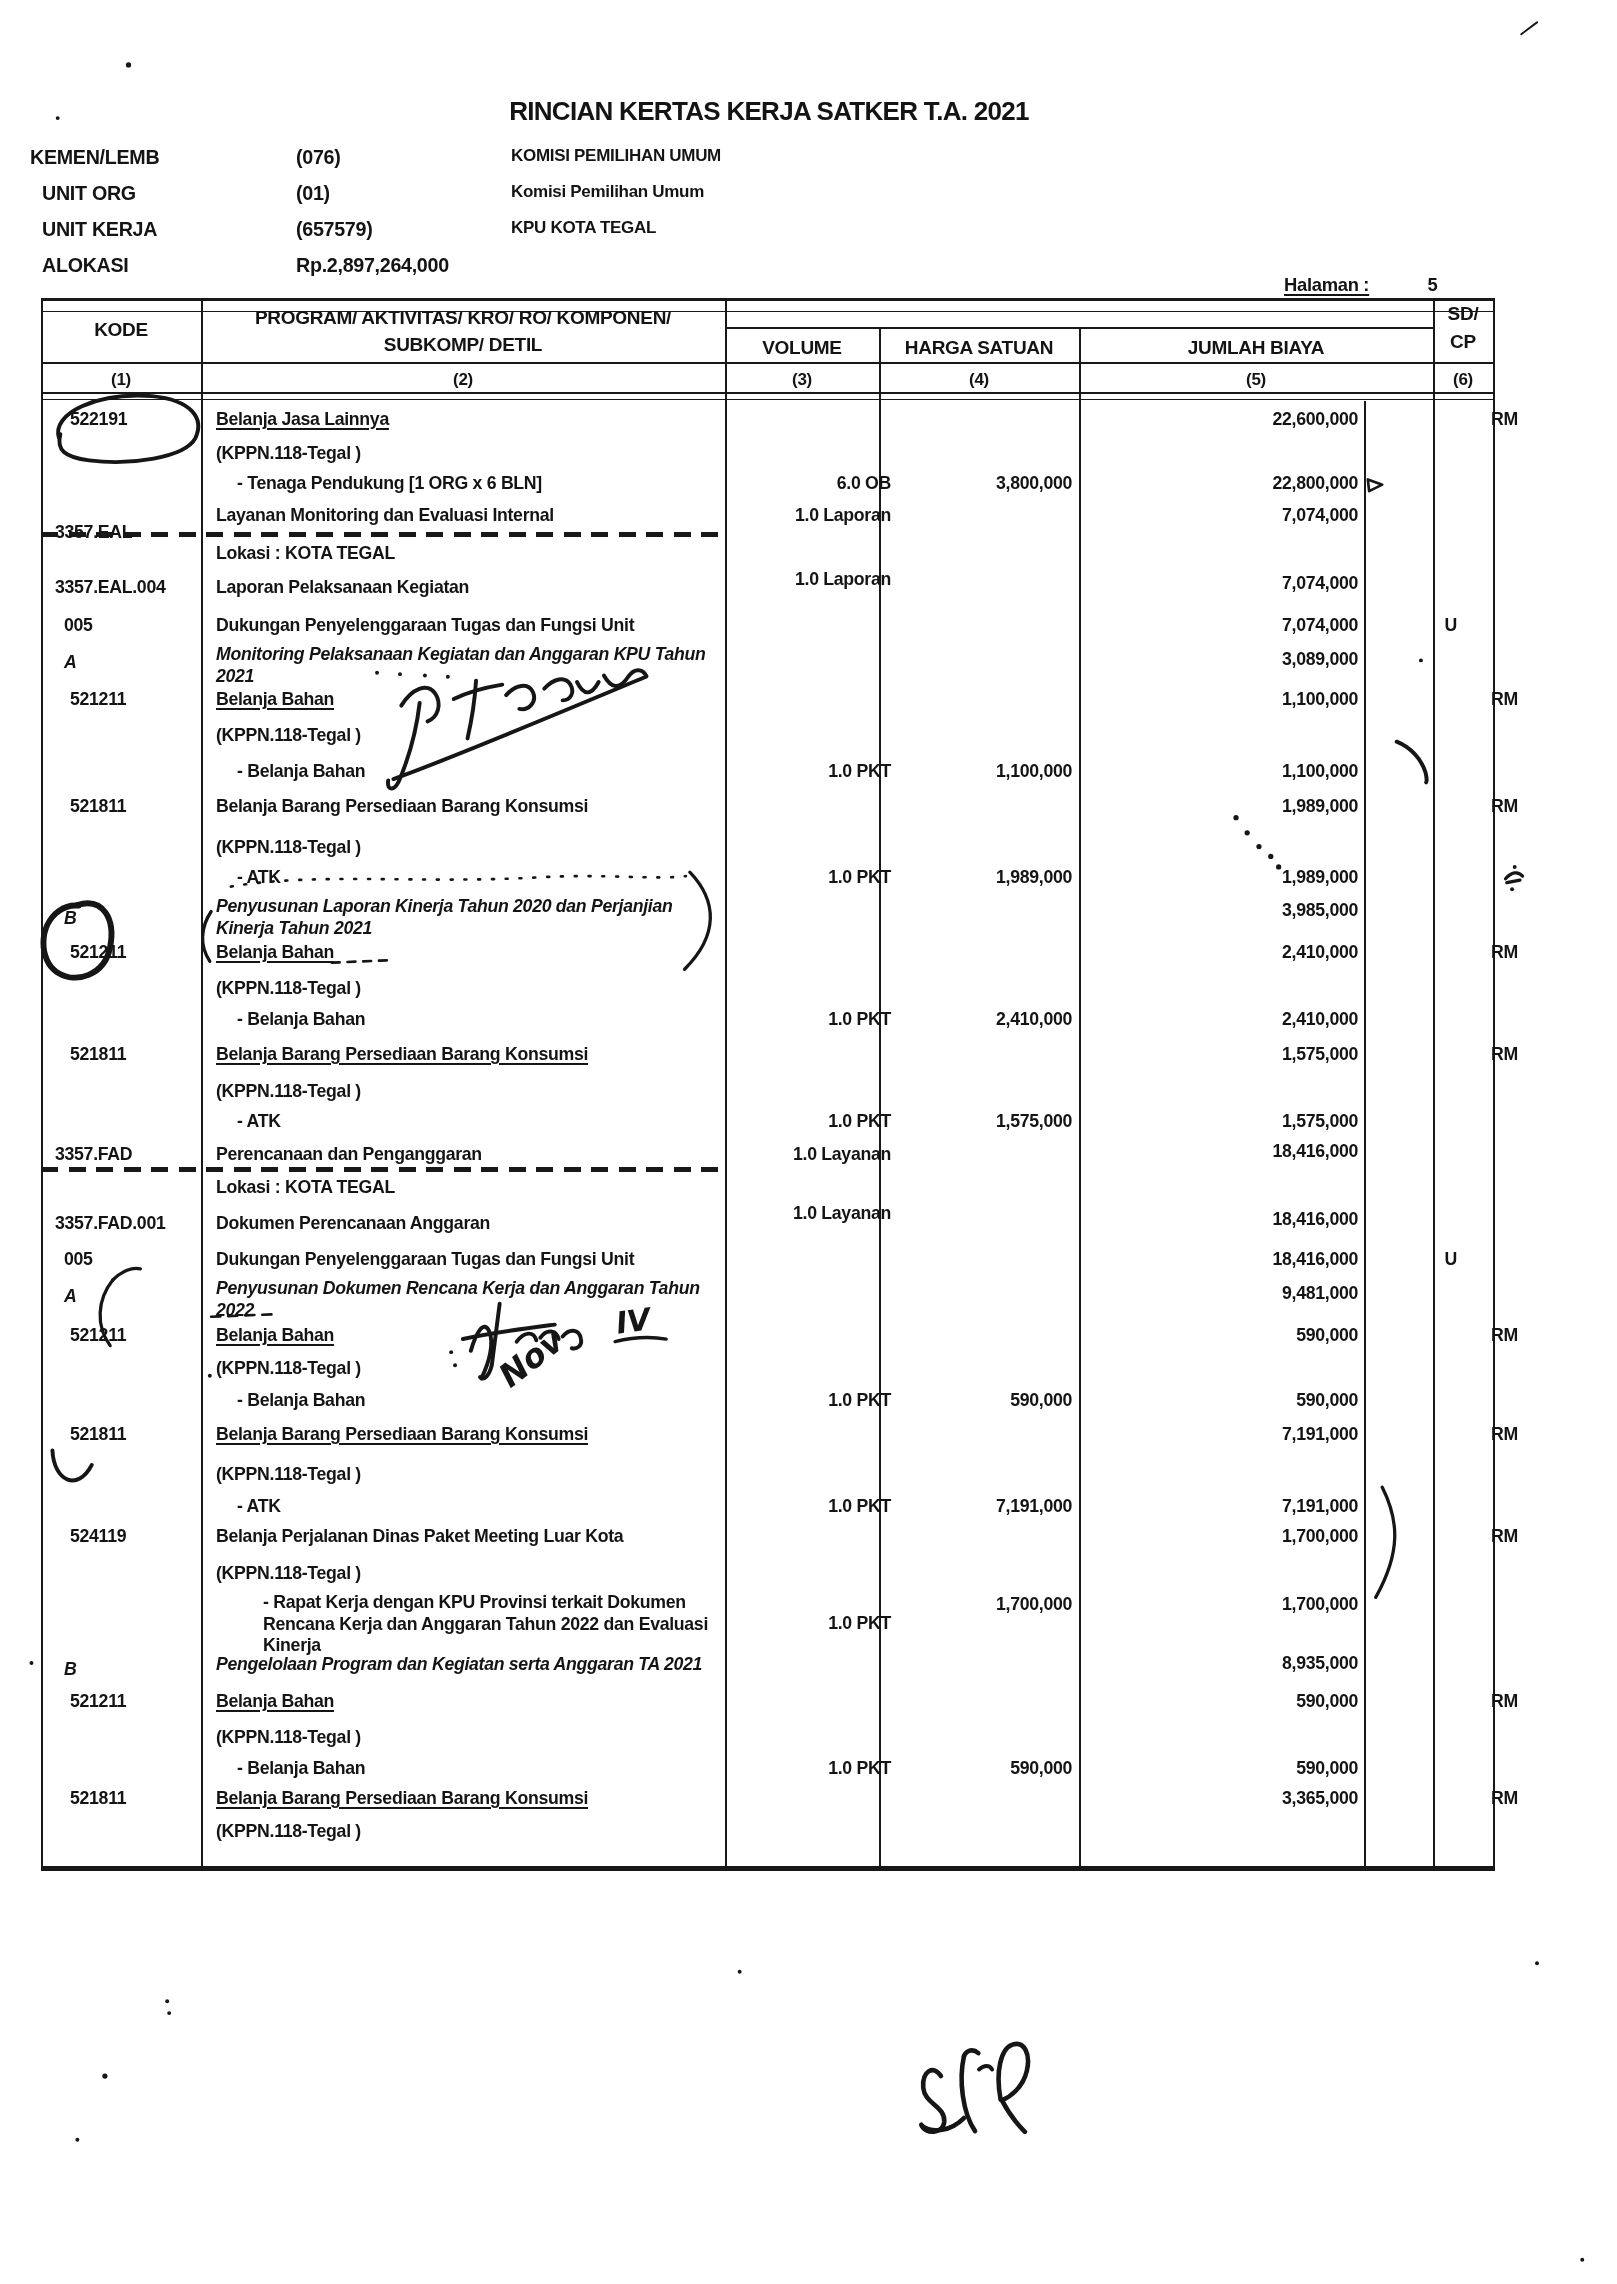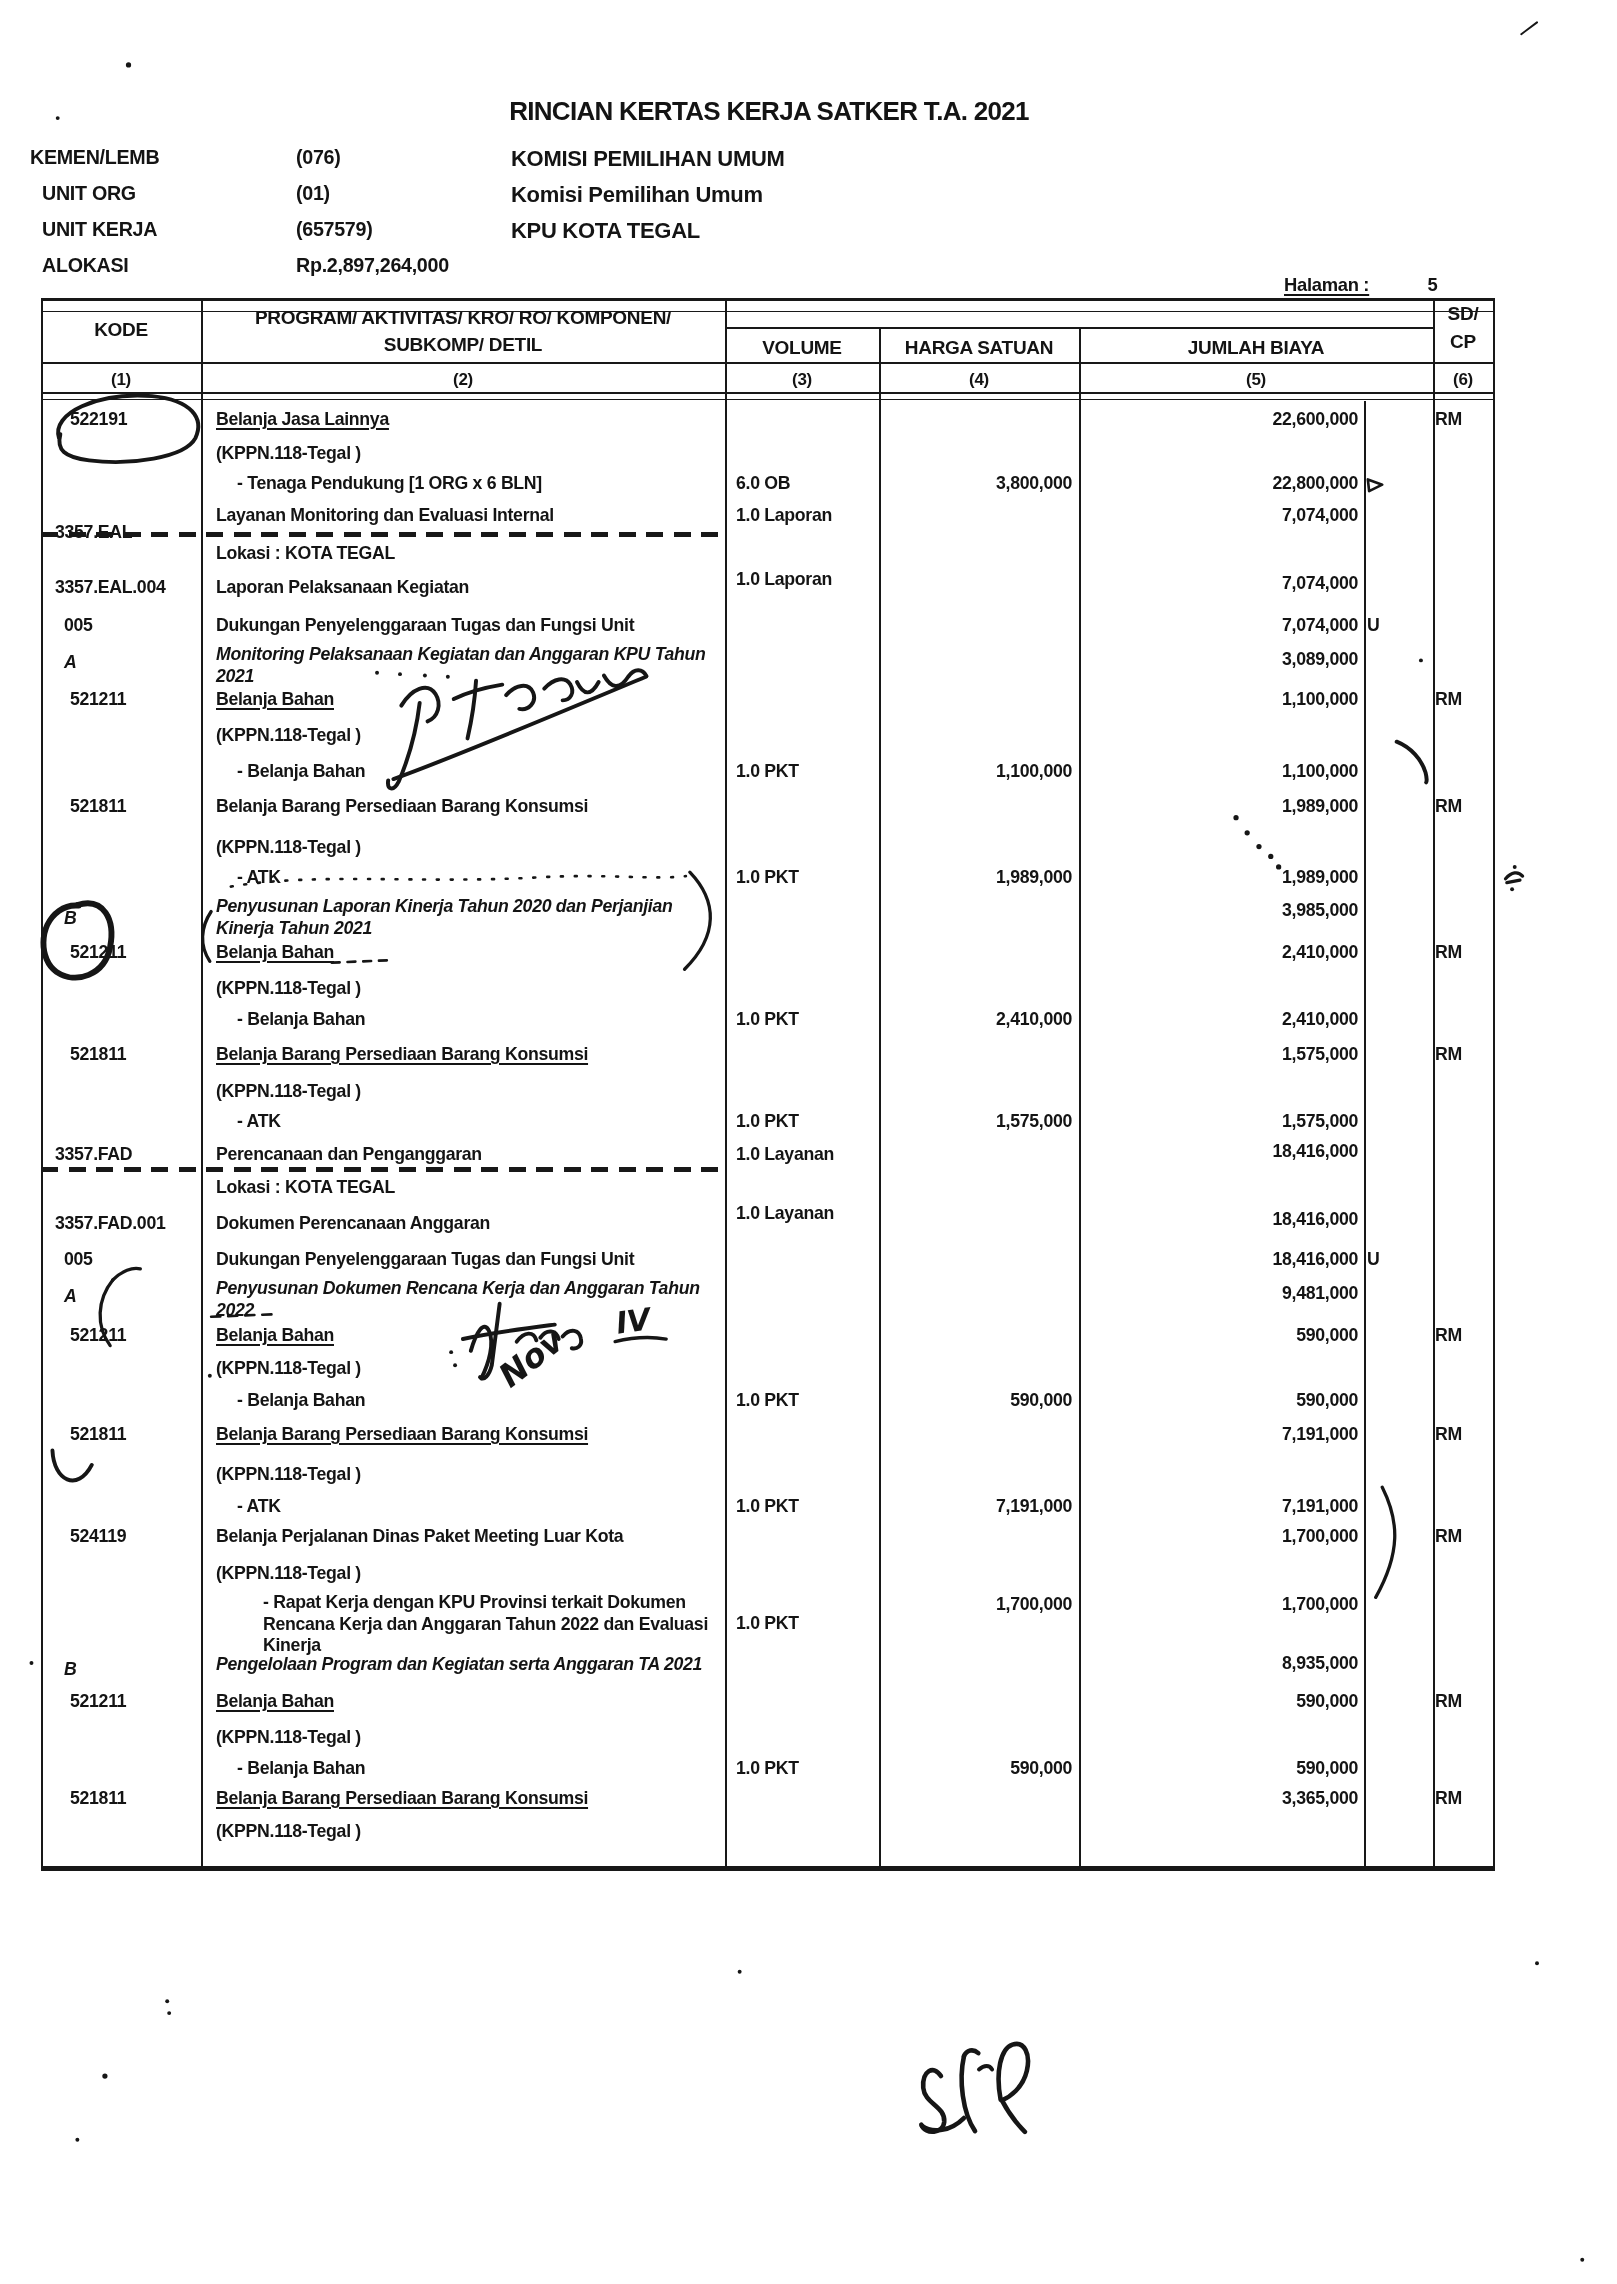--- a/index.html
+++ b/index.html
@@ -5,28 +5,28 @@
   html,body{margin:0;padding:0;background:#ffffff;}
   .page{
     position:relative;width:1617px;height:2284px;background:#ffffff;
     font-family:"Liberation Sans",sans-serif;color:#141414;font-weight:700;
     letter-spacing:-0.3px;overflow:hidden;
   }
   .abs{position:absolute;}
   .title{font-size:26px;letter-spacing:-0.7px;text-align:center;}
   .meta-label{font-size:19.7px;}
   .meta-code{font-size:19.7px;}
-  .meta-value{font-size:22px;text-align:center;}
+  .meta-value{font-size:17px;text-align:center;}
   .halaman{font-size:18.4px;text-decoration:underline;text-decoration-thickness:2px;text-underline-offset:3.3px;}
   .halaman-num{font-size:18.4px;text-align:center;}
   .hdr{font-size:19px;text-align:center;line-height:22px;}
   .num{font-size:17px;text-align:center;}
   .cell{position:absolute;font-size:17.7px;line-height:21.6px;white-space:pre-line;}
   .right{text-align:right;}
-  .center{text-align:left;}
+  .center{text-align:right;margin-left:24px;}
   .ul{text-decoration:underline;text-decoration-thickness:2px;text-underline-offset:2.6px;}
   .it{font-style:italic;}
   .vline,.hline{position:absolute;background:#181818;}
   .dashline{position:absolute;height:4.6px;
     background:repeating-linear-gradient(90deg,#181818 0 17px,transparent 17px 27.5px);}
   svg.overlay{position:absolute;left:0;top:0;pointer-events:none;}
   svg.overlay path{fill:none;stroke:#161616;stroke-linecap:round;stroke-linejoin:round;}
   svg.overlay text{fill:#161616;font-family:"DejaVu Sans",sans-serif;font-style:italic;font-weight:700;}
 </style>
 </head>

